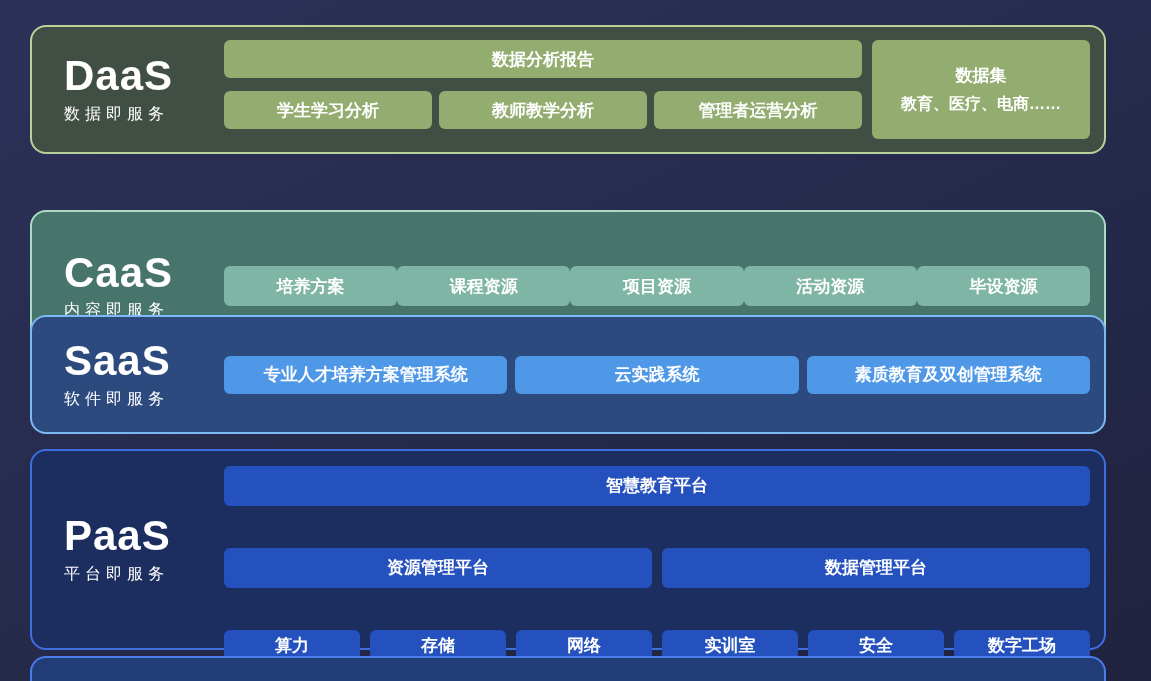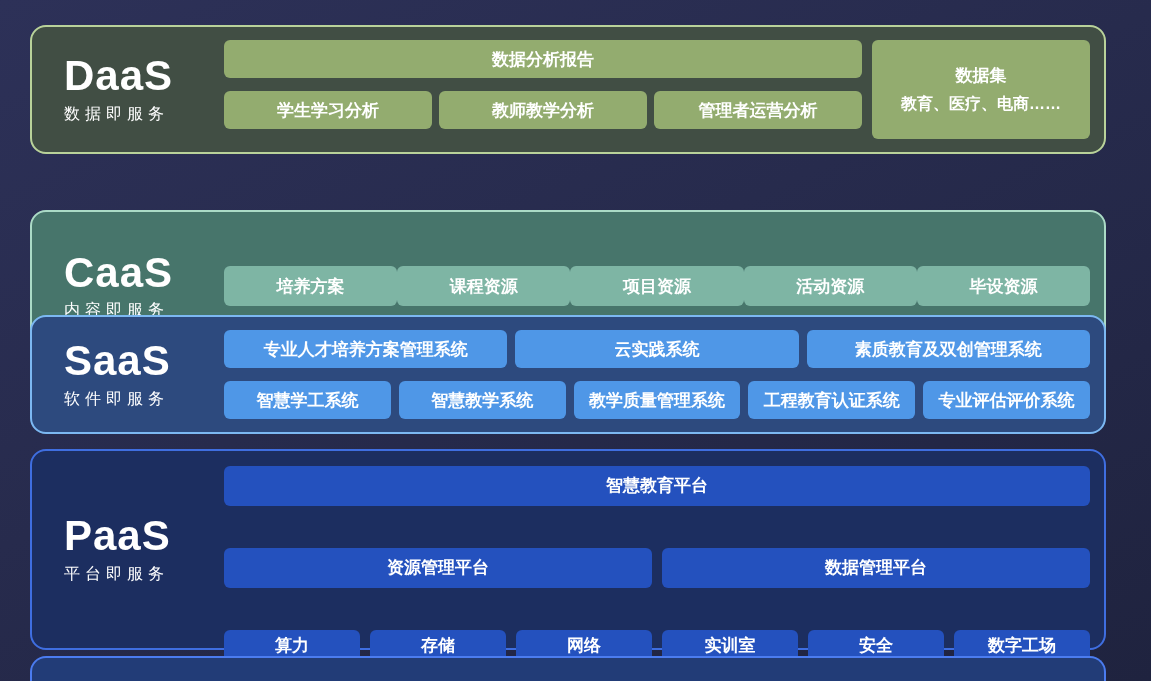--- a/index.html
+++ b/index.html
@@ -155,27 +155,20 @@
     <div class="layer-label">
       <div class="layer-title">SaaS</div>
       <div class="layer-subtitle">软件即服务</div>
     </div>
     <div class="layer-content">
       <div class="saas-row">
         <div class="chip">专业人才培养方案管理系统</div>
         <div class="chip">云实践系统</div>
         <div class="chip">素质教育及双创管理系统</div>
       </div>
-      <div class="saas-row">
-        <div class="chip">智慧学工系统</div>
-        <div class="chip">智慧教学系统</div>
-        <div class="chip">教学质量管理系统</div>
-        <div class="chip">工程教育认证系统</div>
-        <div class="chip">专业评估评价系统</div>
-      </div>
     </div>
   </section>
 
   <section class="layer paas">
     <div class="layer-label">
       <div class="layer-title">PaaS</div>
       <div class="layer-subtitle">平台即服务</div>
     </div>
     <div class="layer-content">
       <div class="paas-row">

